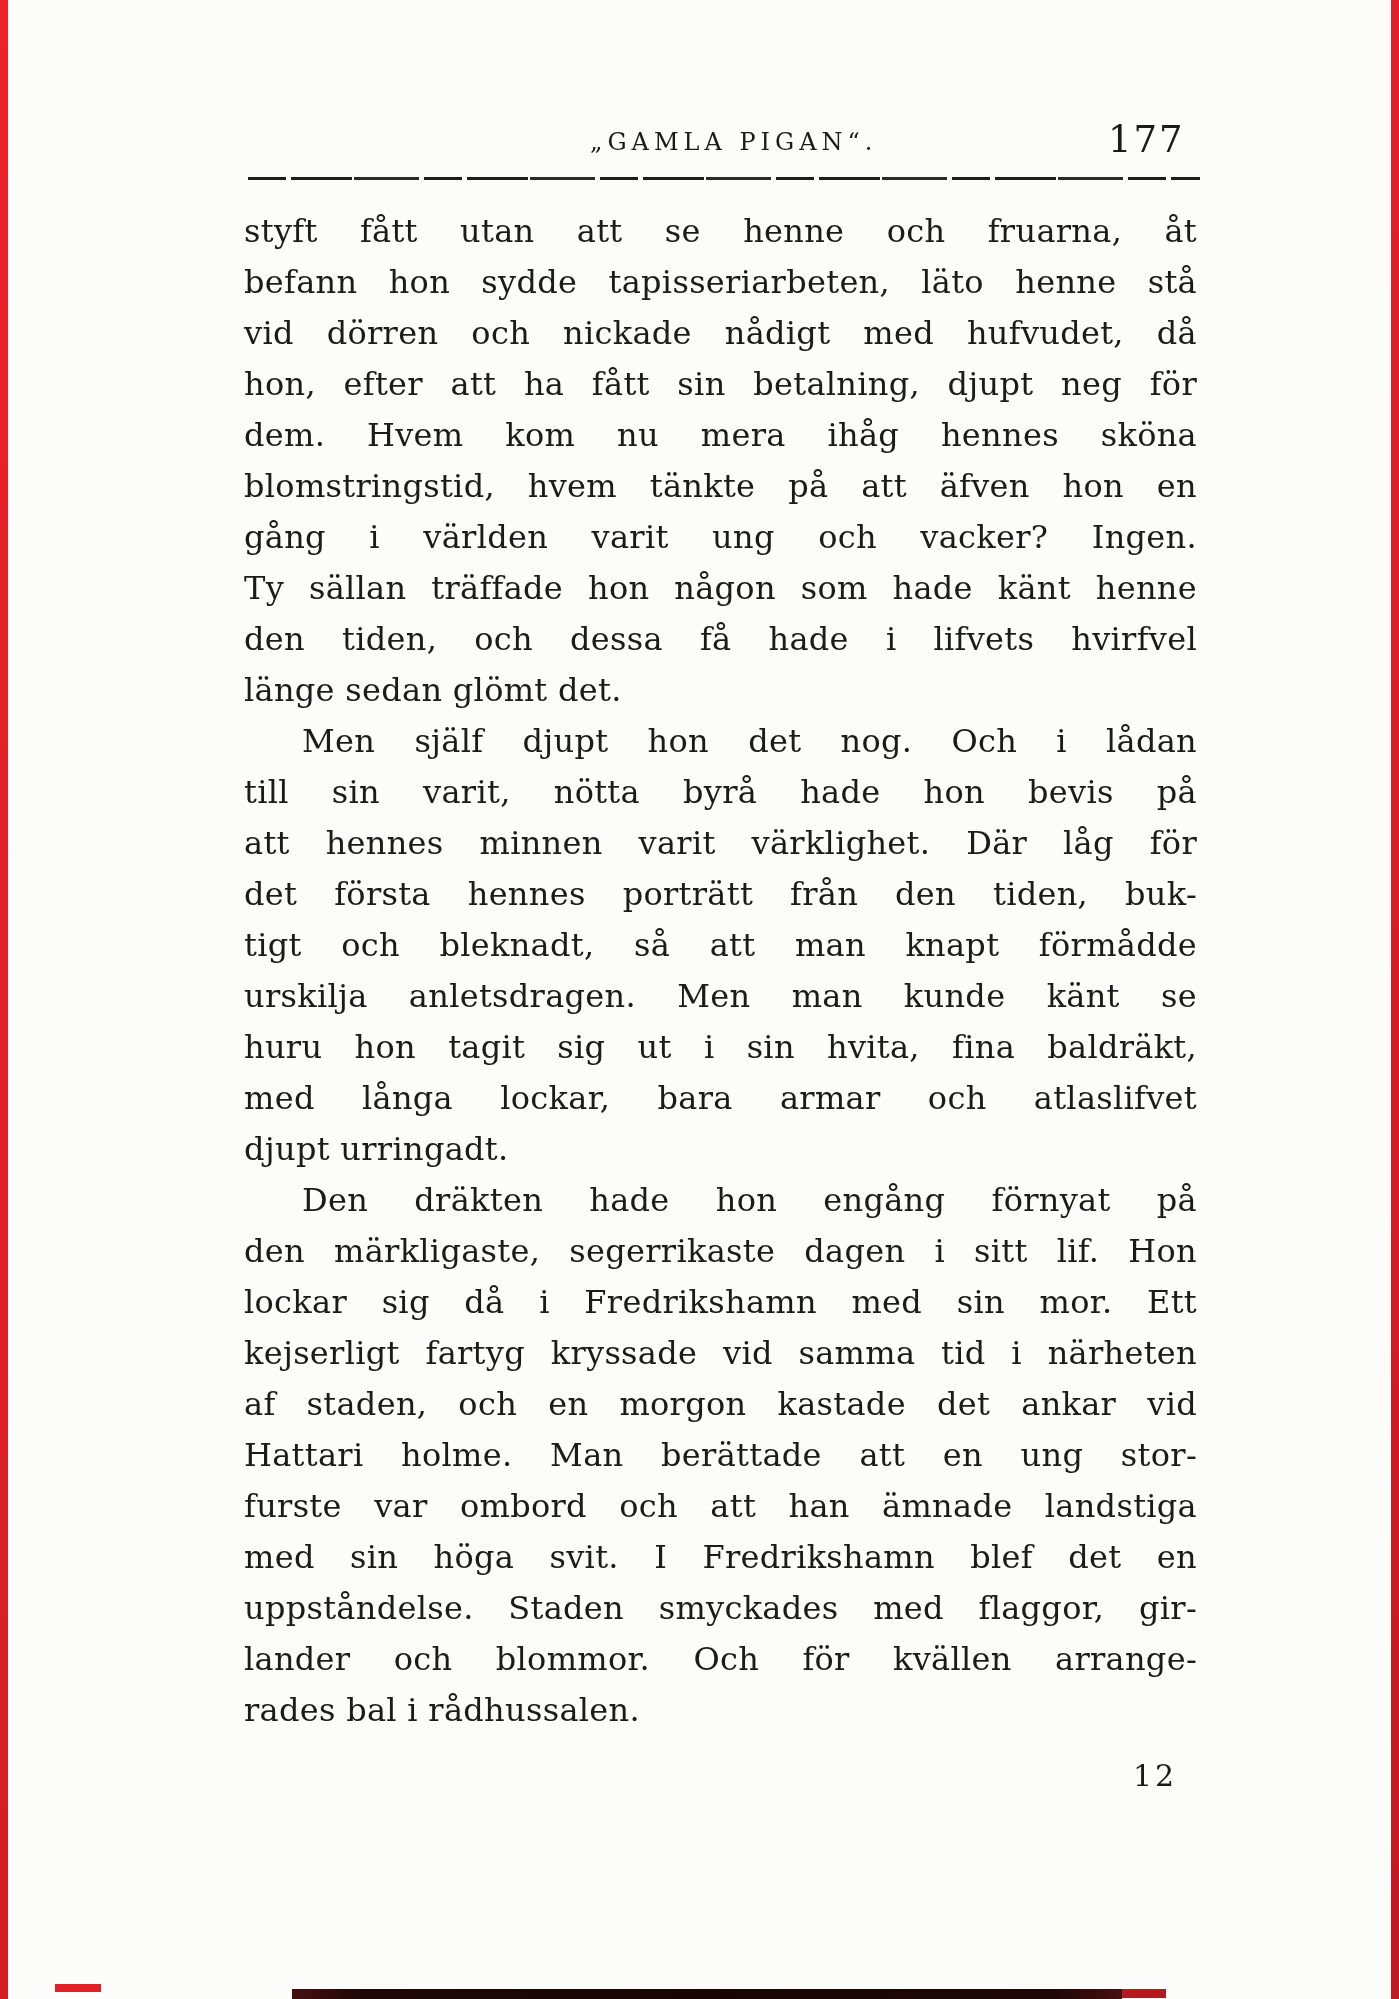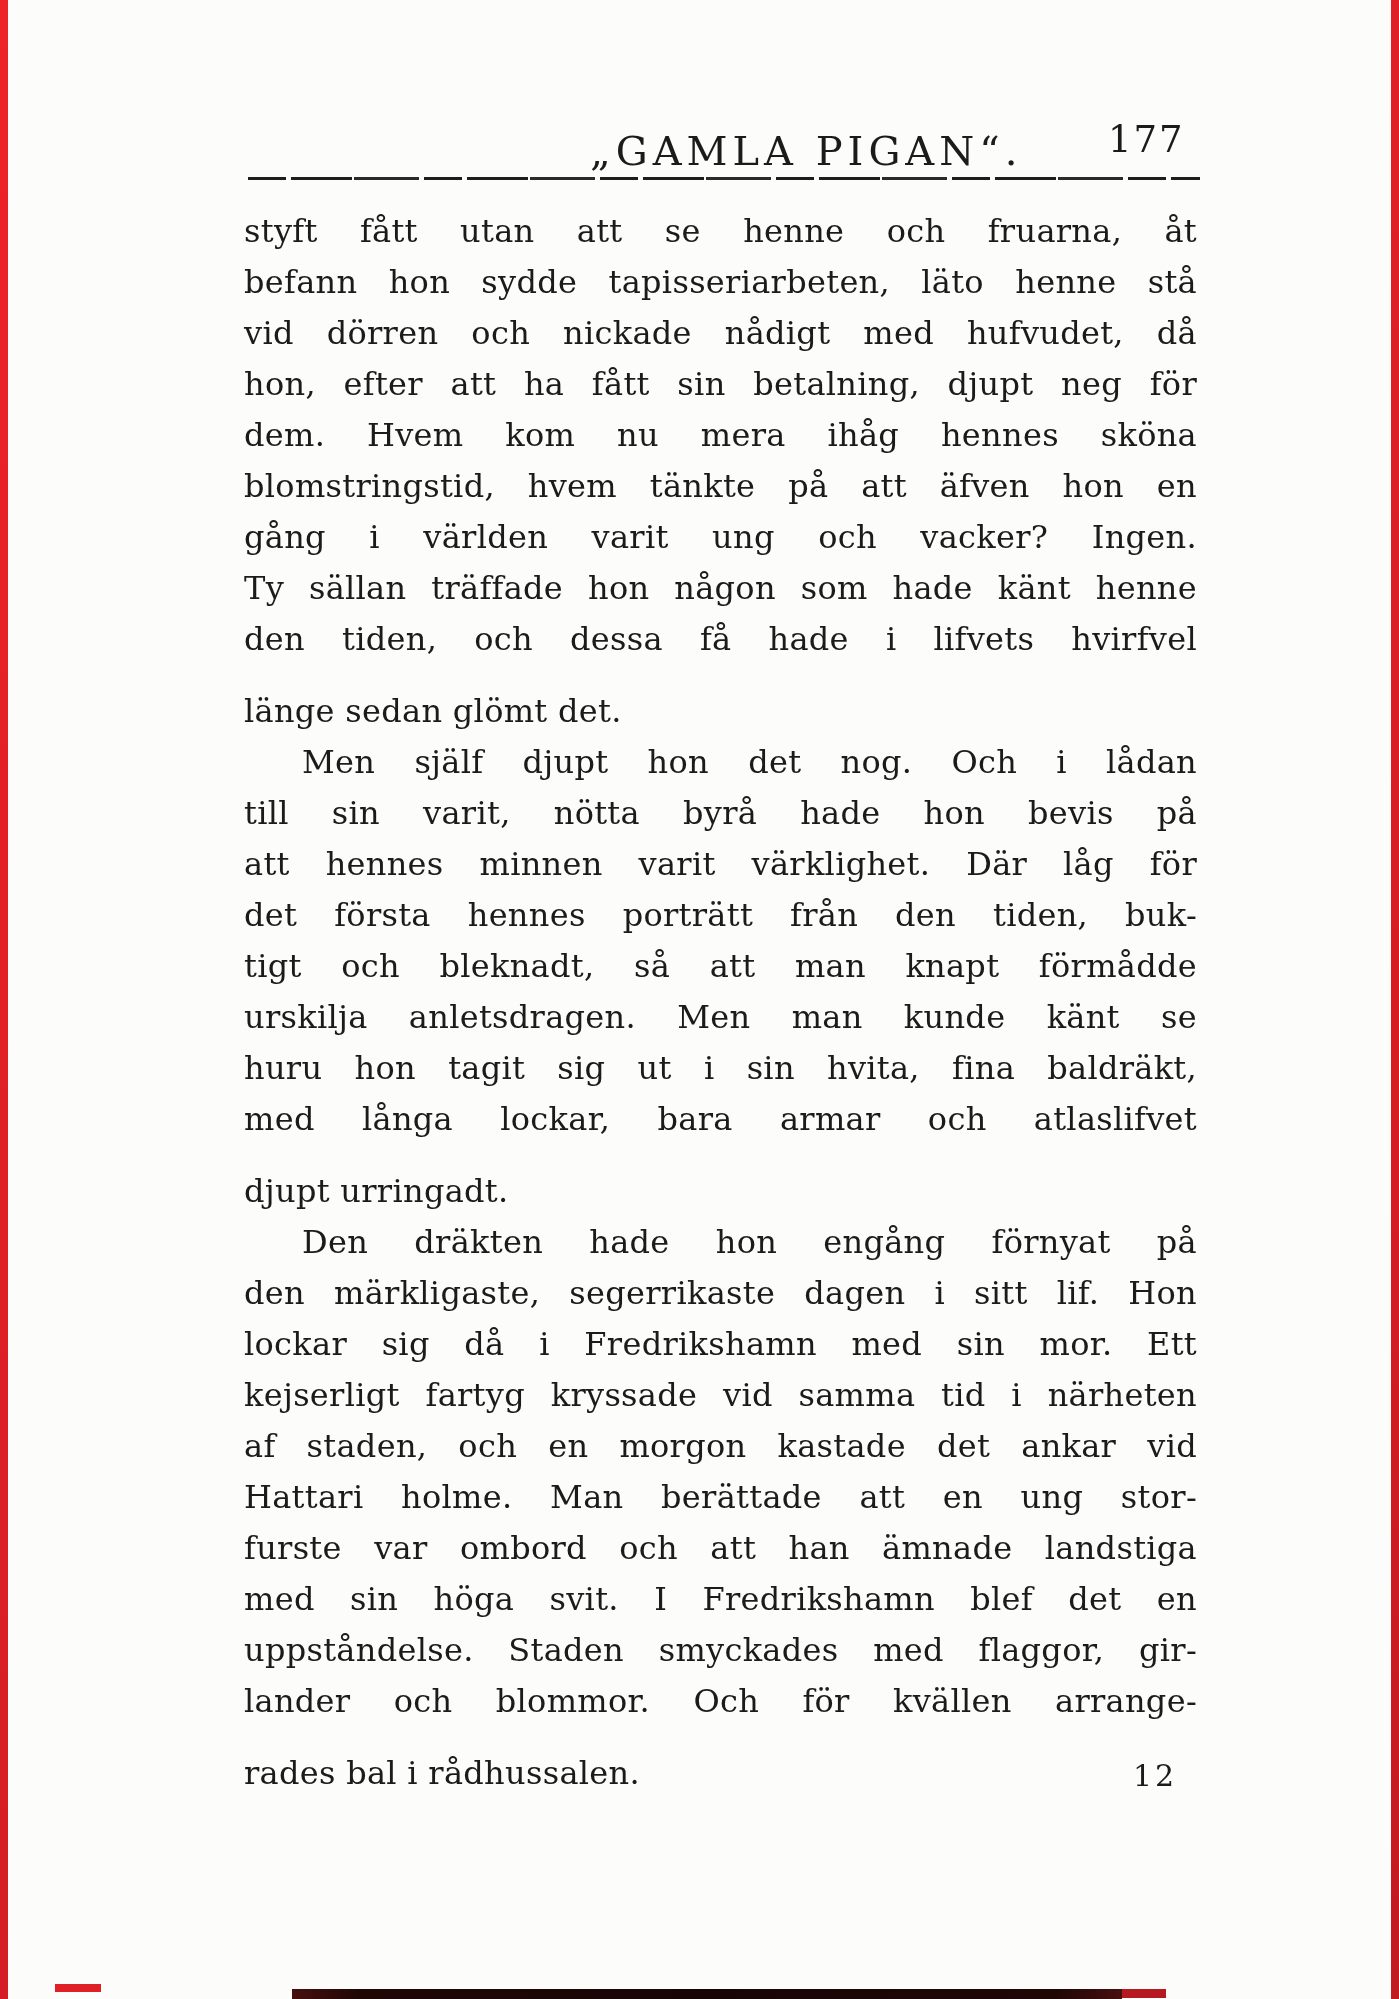--- a/index.html
+++ b/index.html
@@ -28,21 +28,21 @@
     position: absolute; left: 55px; top: 1984px; width: 46px; height: 8px;
     background: #e02027;
   }
   .mark-br {
     position: absolute; left: 1122px; top: 1989px; width: 44px; height: 9px;
     background: #b51a20;
   }
   
   .running-title {
     position: absolute; left: 590px; top: 128px;
-    font-size: 40px; letter-spacing: 5px; white-space: nowrap;
+    font-size: 24px; letter-spacing: 5px; white-space: nowrap;
   }
   .page-number {
     position: absolute; left: 1108px; top: 118px;
     font-size: 37px; letter-spacing: 2px;
   }
   .header-rule {
     position: absolute; left: 248px; top: 177px; width: 952px; height: 3px;
     background:
       repeating-linear-gradient(90deg,
         #1d1d1d 0px,  #1d1d1d 38px,
@@ -59,21 +59,21 @@
   .text-line {
     font-size: 32px;
     line-height: 51px;
     height: 51px;
     text-align: justify;
     text-align-last: justify;
     white-space: normal;
     letter-spacing: 0.3px;
   }
   .text-line.indent { padding-left: 58px; }
-  .text-line.para-last { text-align: left; text-align-last: left; margin-top: 21px; }
+  .text-line.para-last { text-align: left; text-align-last: left; }
   
   .signature {
     position: absolute; left: 1133px; top: 1758px;
     font-size: 30px; letter-spacing: 3px; text-align: right;
   }
 </style>
 </head>
 <body>
 
 <div class="edge-left"></div>

